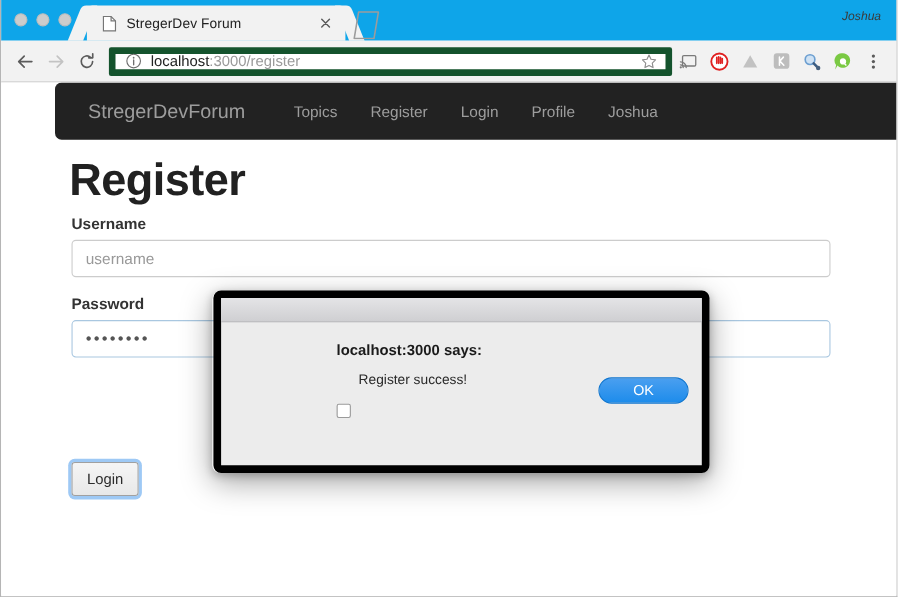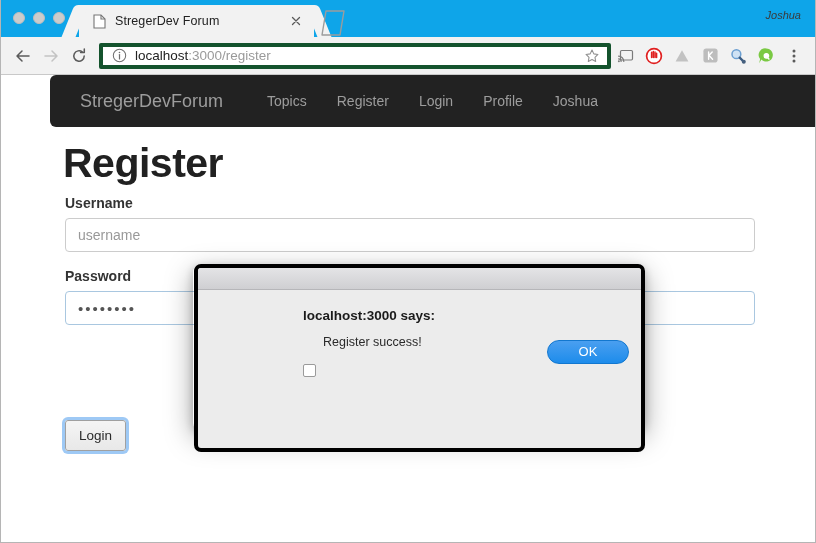--- a/index.html
+++ b/index.html
@@ -145,21 +145,21 @@
     display: flex;
     align-items: center;
     justify-content: center;
     border-radius: 2px;
   }
   #omnibox {
     flex: 1;
     height: 26px;
     margin: 0 2px 0 6px;
     background: #ffffff;
-    border: 4px solid #14532d;
+    border: 6px solid #14532d;
     border-radius: 2px;
     display: flex;
     align-items: center;
     padding: 0 4px 0 9px;
     box-sizing: border-box;
   }
   #info-icon {
     width: 15px;
     height: 15px;
     flex: none;
@@ -308,26 +308,26 @@
     height: 165px;
     border-radius: 7px;
     box-shadow: 0 8px 28px rgba(0,0,0,.36), 0 2px 8px rgba(0,0,0,.22);
     background: transparent;
   }
   #js-dialog {
     position: absolute;
     left: 193px;
     top: 189px;
     width: 451px;
-    height: 188px;
+    height: 166px;
     background: #ececec;
     border-radius: 7px;
     box-sizing: border-box;
     overflow: hidden;
-    border: 4px solid #000000;
+    border: 7px solid #000000;
   }
   #dialog-titlebar {
     height: 21px;
     background: linear-gradient(to bottom, #e4e4e6 0%, #cfcfd2 100%);
     border-bottom: 1px solid #b6b6b9;
   }
   #dialog-body {
     position: relative;
     padding: 18px 22px 0 105px;
   }

